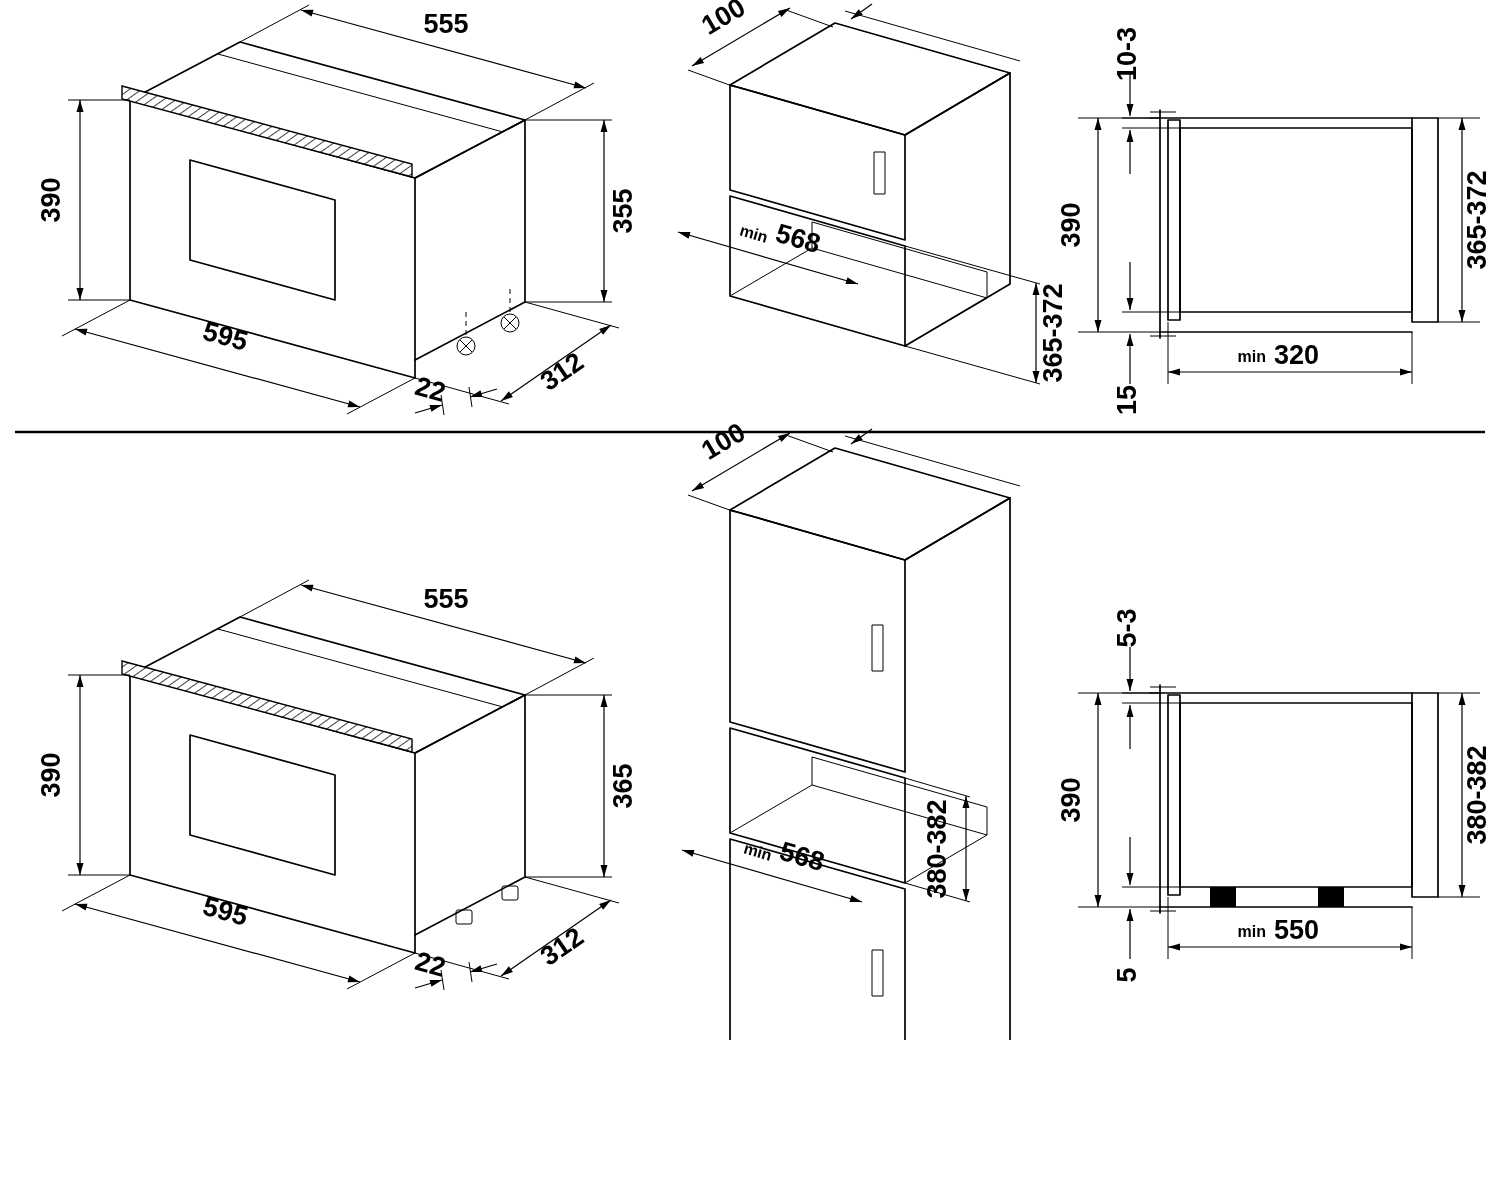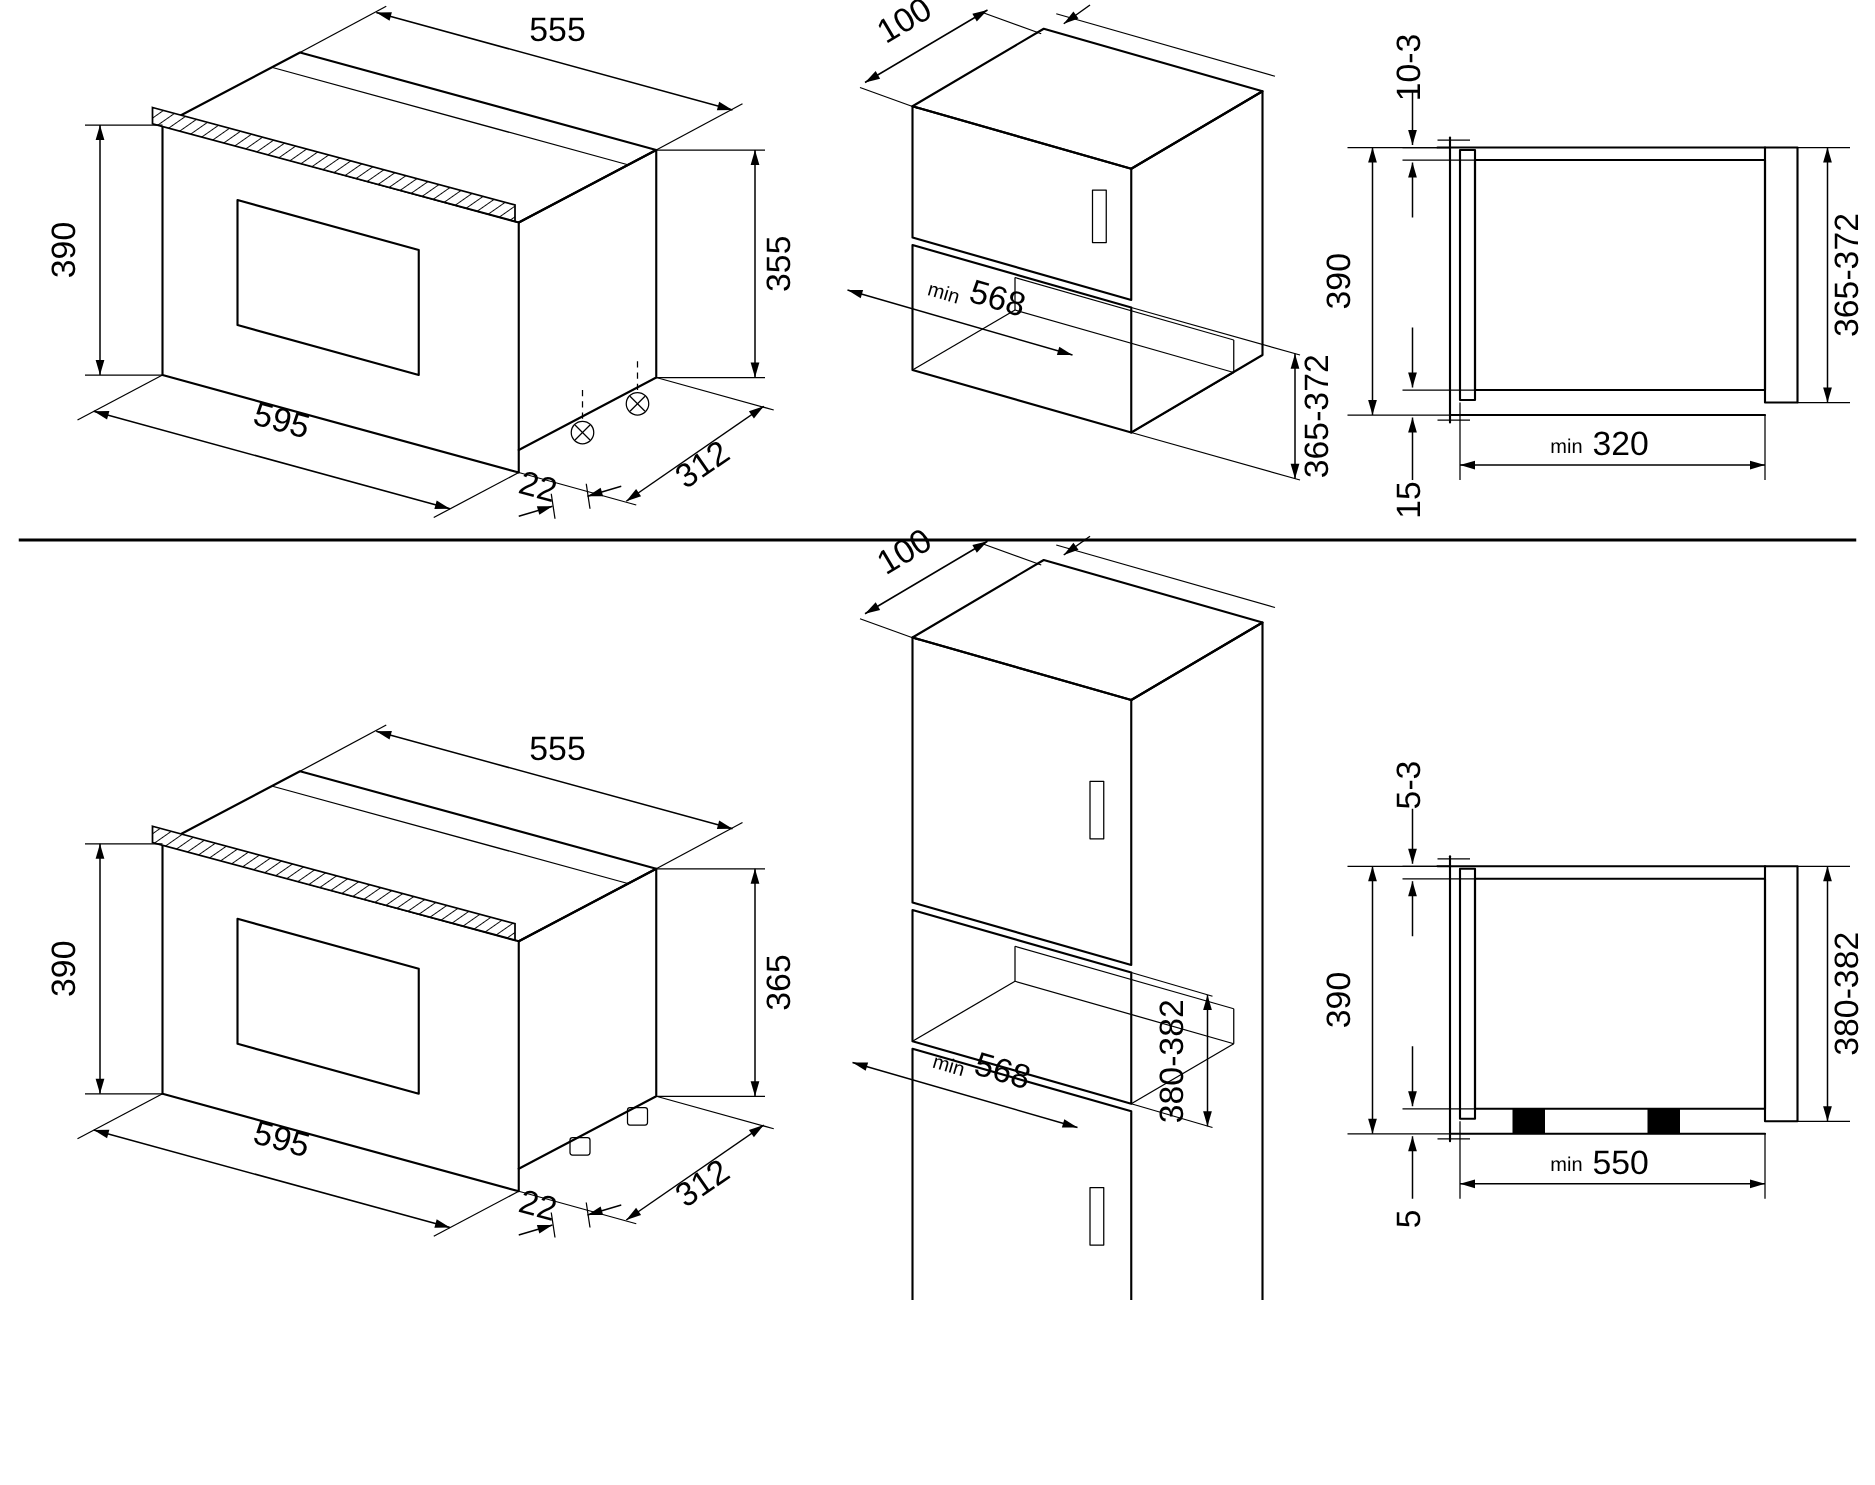--- a/index.html
+++ b/index.html
@@ -1,16 +1,16 @@
 <!DOCTYPE html>
 <html><head>
 <meta charset="utf-8">
 <style>
   html,body{margin:0;padding:0;background:#fff;}
-  #stage{width:1500px;height:1040px;background:#fff;position:relative;}
+  #stage{width:1500px;height:1040px;background:#fff;position:relative;font-weight:bold;}
   .ln{fill:none;stroke:#000;stroke-width:1.7;stroke-linejoin:round;stroke-linecap:round;}
   .thin{fill:none;stroke:#000;stroke-width:1;stroke-linejoin:round;}
   .ext{fill:none;stroke:#000;stroke-width:1;}
   .dim2{fill:none;stroke:#000;stroke-width:1.2;}
   .dash{fill:none;stroke:#000;stroke-width:1;stroke-dasharray:5 4;}
   .dt{font-family:"Liberation Sans",sans-serif;font-size:27px;fill:#000;}
   .dts{font-family:"Liberation Sans",sans-serif;font-size:16px;fill:#000;}
   .solid{fill:#000;stroke:none;}
 </style>
 </head>

